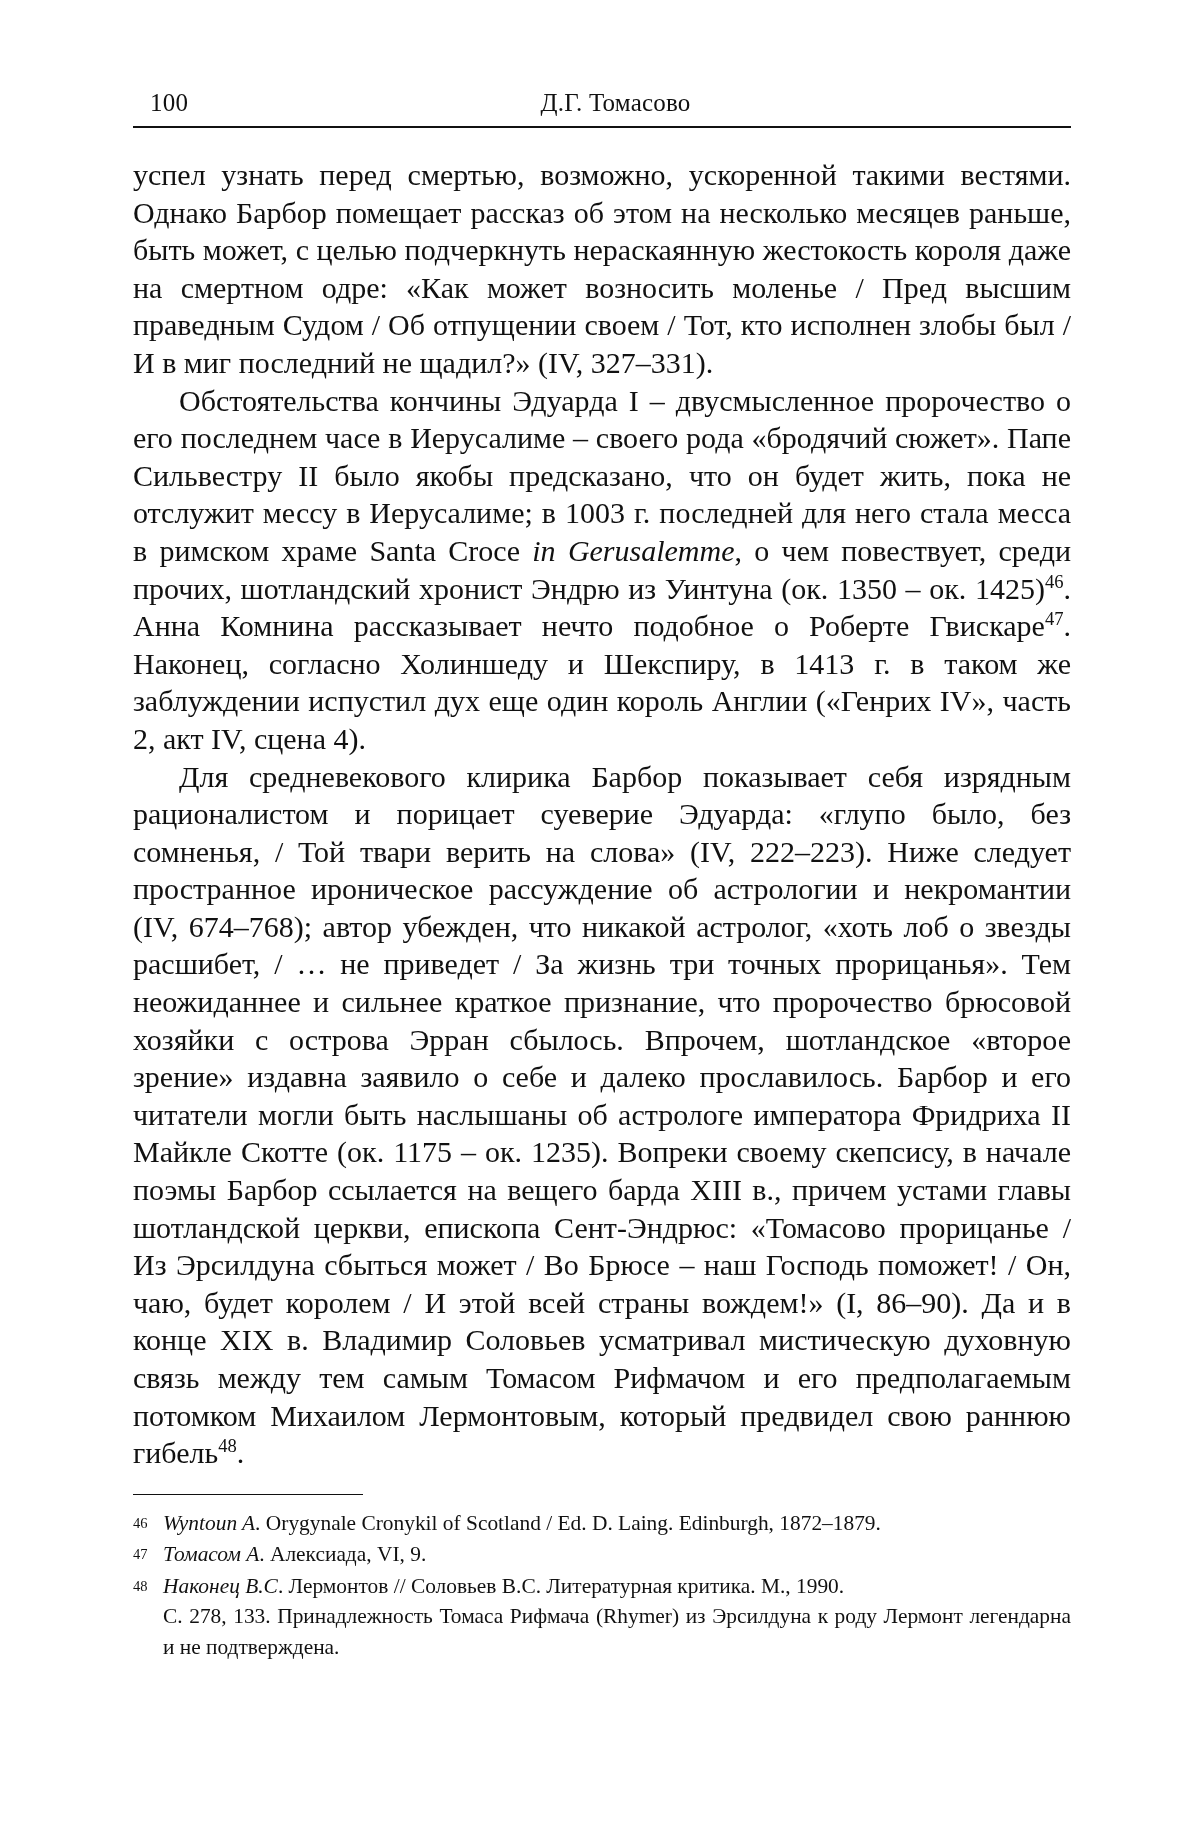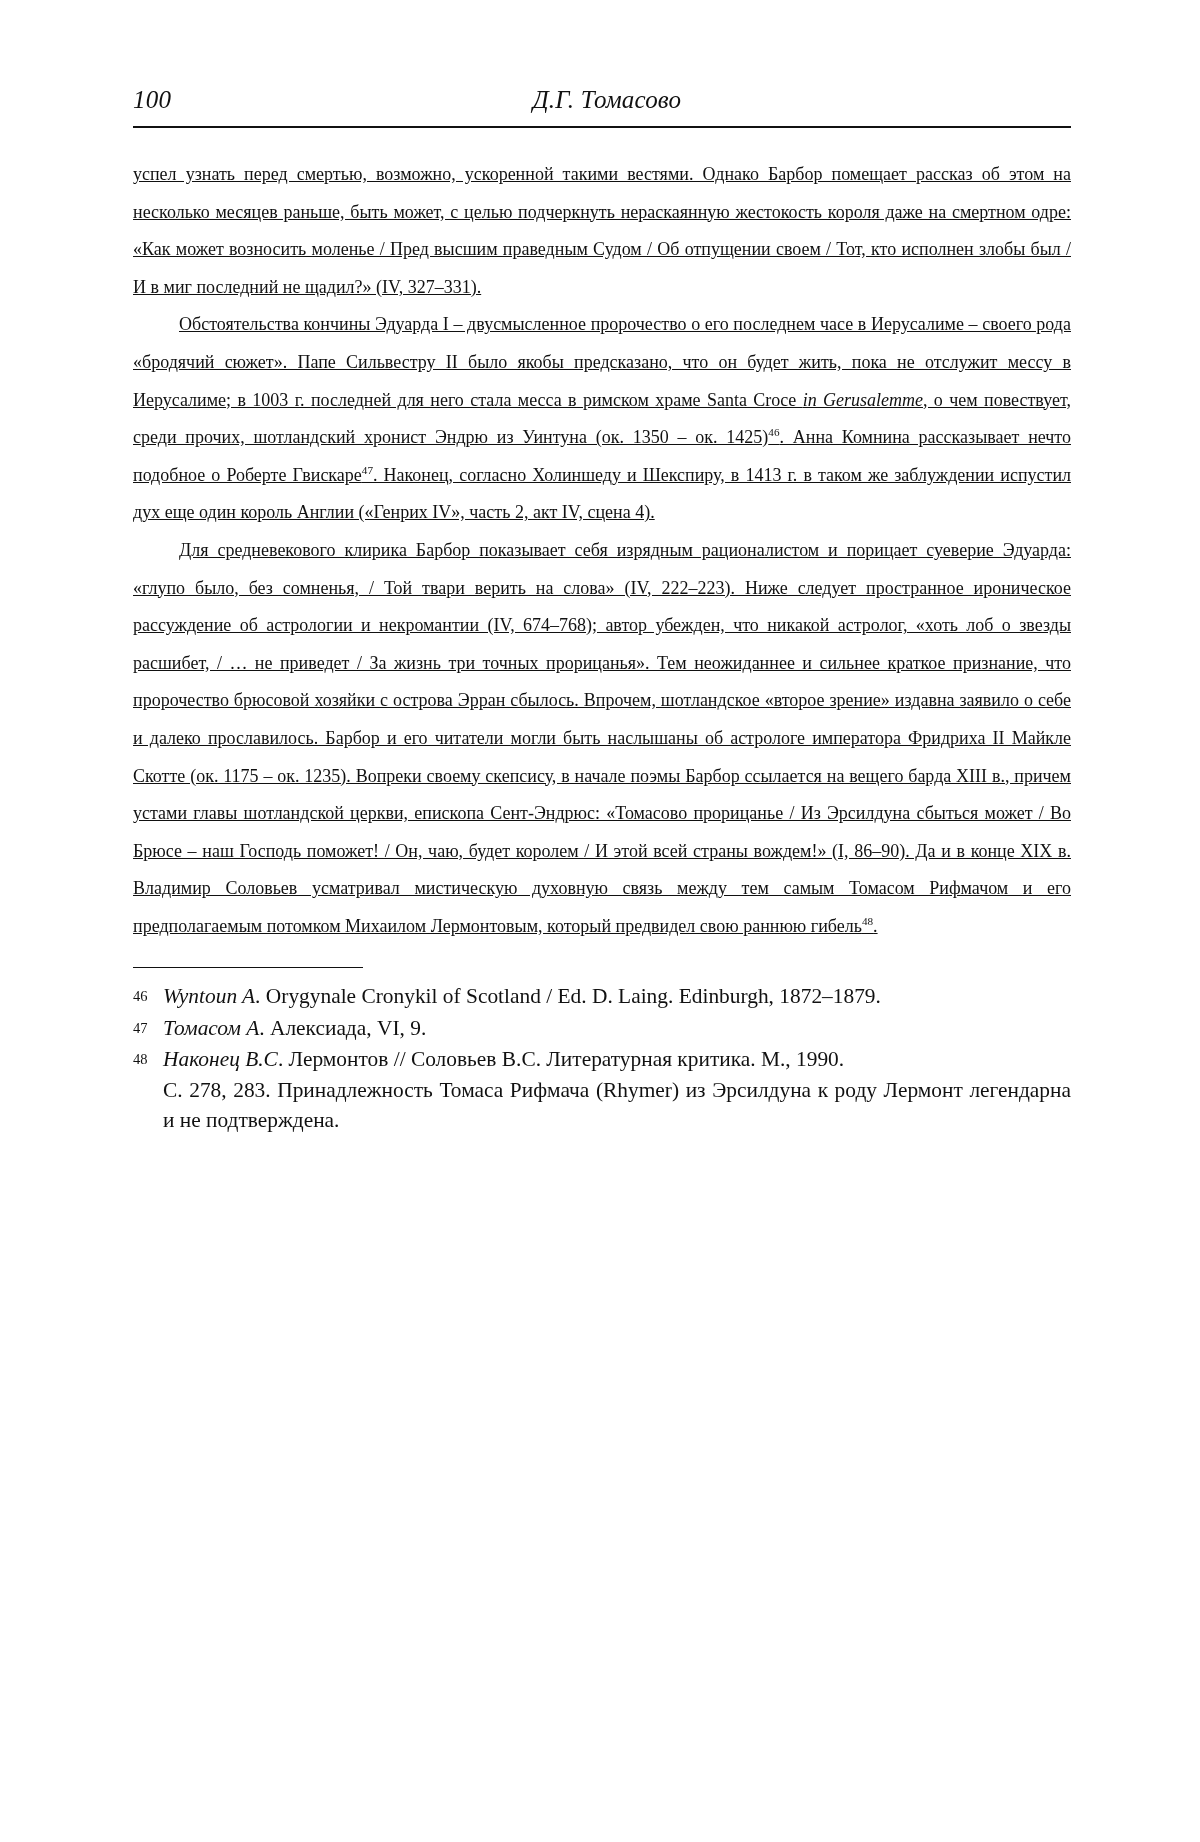--- a/index.html
+++ b/index.html
@@ -25,52 +25,51 @@
   .content {
     position: absolute;
     left: 133px;
     top: 86px;
     width: 938px;
   }
 
   
   .runhead {
     display: flex;
-    align-items: flex-start;
+    align-items: center;
     justify-content: flex-start;
     height: 34px;
-    font-style: italic;
     font-size: 25px;
     letter-spacing: 0.2px;
+    margin-left: 17px;
   }
   .runhead .folio {
     width: 160px;
     text-align: left;
   }
   .runhead .author {
     flex: 1;
     text-align: center;
     padding-right: 150px;
     white-space: nowrap;
   }
   .rule-head {
     border-top: 2.2px solid #111;
     margin-top: 6px;
     margin-bottom: 28px;
   }
 
   
   .body-text p {
     margin: 0;
-    font-size: 18px;
+    font-size: 30px;
     line-height: 37.6px;
     text-align: justify;
     text-justify: inter-word;
     hyphens: manual;
-    text-decoration: underline;
   }
   .body-text p.indent {
     text-indent: 46px;
   }
   .body-text i, .body-text em {
     font-style: italic;
   }
   sup {
     font-size: 0.62em;
     line-height: 0;
@@ -143,19 +142,19 @@
         <span class="txt"><i>Wyntoun A</i><span>. Orygynale Cronykil of Scotland / Ed. D. Laing. Edinburgh, 1872–1879.</span></span>
       </div>
 
       <div class="fn">
         <span class="num">47</span>
         <span class="txt"><i>Томасом А</i><span>. Алексиада, VI, 9.</span></span>
       </div>
 
       <div class="fn">
         <span class="num">48</span>
-        <span class="txt"><i>Наконец В.С</i><span>. Лермонтов // Соловьев В.С. Литературная критика. М., 1990.</span><span class="cont">С. 278, 283. Принадлежность Томаса Рифмача (Rhymer) из Эрсилдуна к роду Лермонт легендарна и не подтверждена.</span></span>
+        <span class="txt"><i>Наконец В.С</i><span>. Лермонтов // Соловьев В.С. Литературная критика. М., 1990.</span><span class="cont">С. 278, 133. Принадлежность Томаса Рифмача (Rhymer) из Эрсилдуна к роду Лермонт легендарна и не подтверждена.</span></span>
       </div>
 
     </div>
 
   </div>
 </div>
 
 </body></html>

